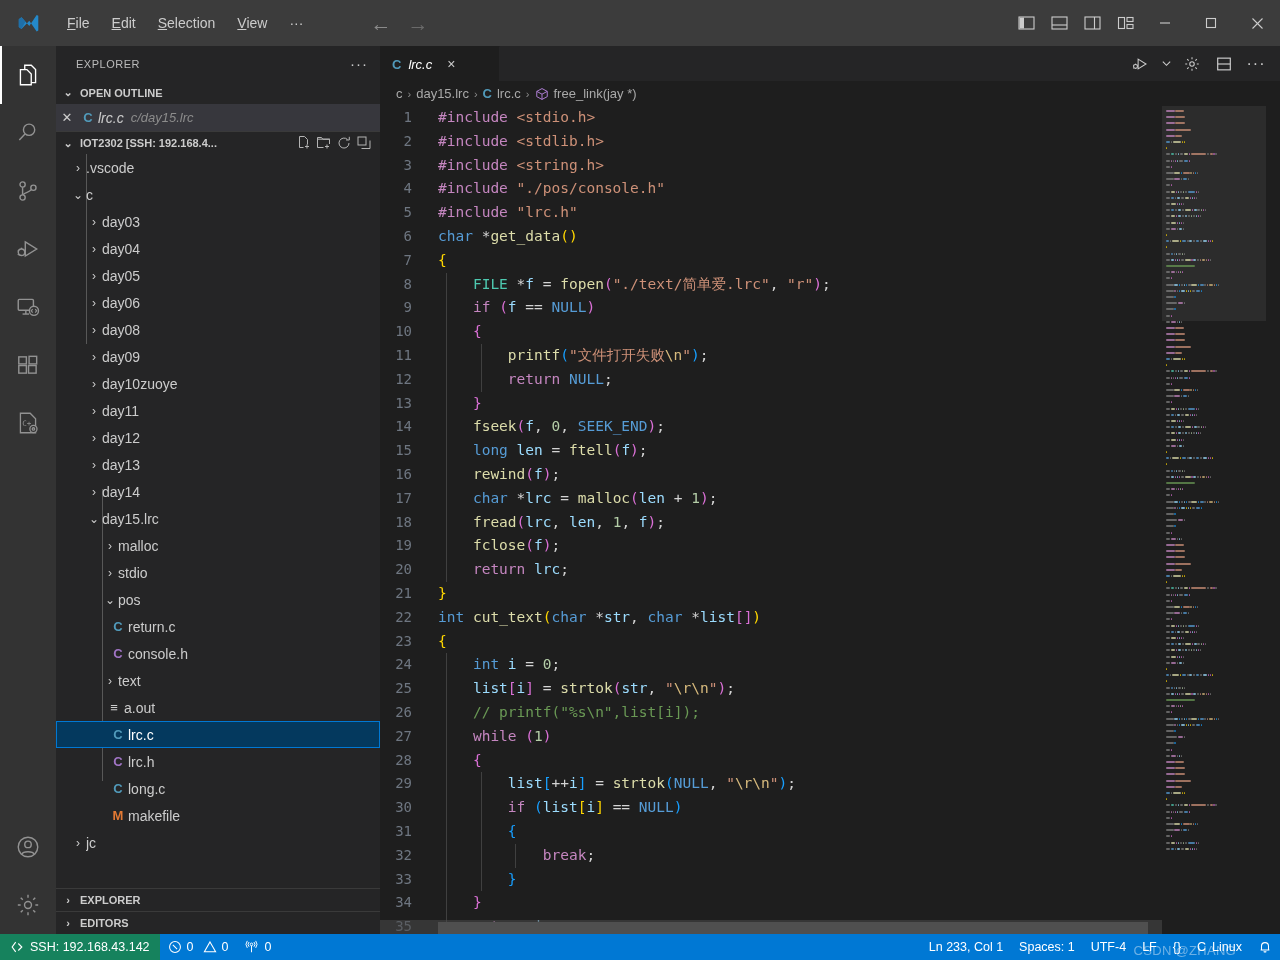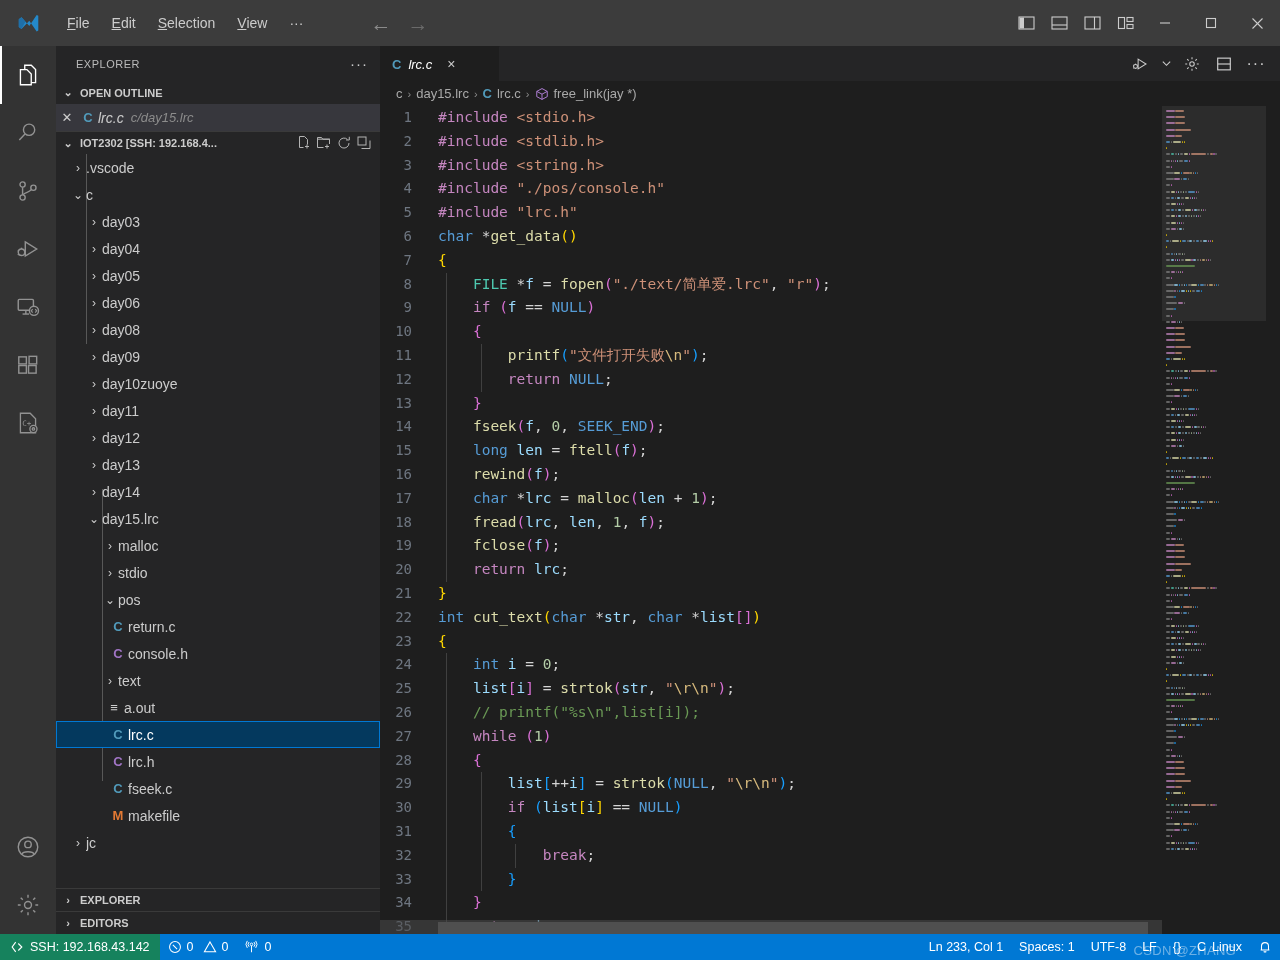--- a/index.html
+++ b/index.html
@@ -485,21 +485,21 @@
         <div class="row selected-focus" style="padding-left:52px;">
           <span class="ficon c-blue">C</span>
           <span class="lbl" style="color:#ffffff;">lrc.c</span>
         </div>
         <div class="row" style="padding-left:52px;">
           <span class="ficon c-purple">C</span>
           <span class="lbl">lrc.h</span>
         </div>
         <div class="row" style="padding-left:52px;">
           <span class="ficon c-blue">C</span>
-          <span class="lbl">fseek.c</span>
+          <span class="lbl">long.c</span>
         </div>
         <div class="row" style="padding-left:52px;">
           <span class="ficon c-orange">M</span>
           <span class="lbl">makefile</span>
         </div>
         <div class="row" style="padding-left:14px;">
           <span class="twisty">›</span>
           <span class="lbl">jc</span>
         </div>
       </div>
@@ -1309,21 +1309,21 @@
             <path d="M12.8 1 A6.6 6.6 0 0 1 12.8 9"></path>
           <path d="M8 6.5 L8 14"></path>
         </svg>
       </span>
       <span>0</span>
     </div>
 
     <div class="sb-right">
       <div class="sb-item">Ln 233, Col 1</div>
       <div class="sb-item">Spaces: 1</div>
-      <div class="sb-item">UTF-8</div>
+      <div class="sb-item">UTF-4</div>
       <div class="sb-item">LF</div>
       <div class="sb-item">{}</div>
       <div class="sb-item" style="padding-right:2px;">C</div>
       <div class="sb-item" style="padding-left:4px;">Linux</div>
       <div class="sb-item">
         <svg width="14" height="14" viewBox="0 0 16 16" fill="none" stroke="#ffffff" stroke-width="1.2">
           <path d="M4 11.5 V7 a4 4 0 0 1 8 0 v4.5 h1 H3 Z"></path>
             <path d="M6.6 13 a1.6 1.6 0 0 0 2.8 0"></path>
         </svg>
       </div>

